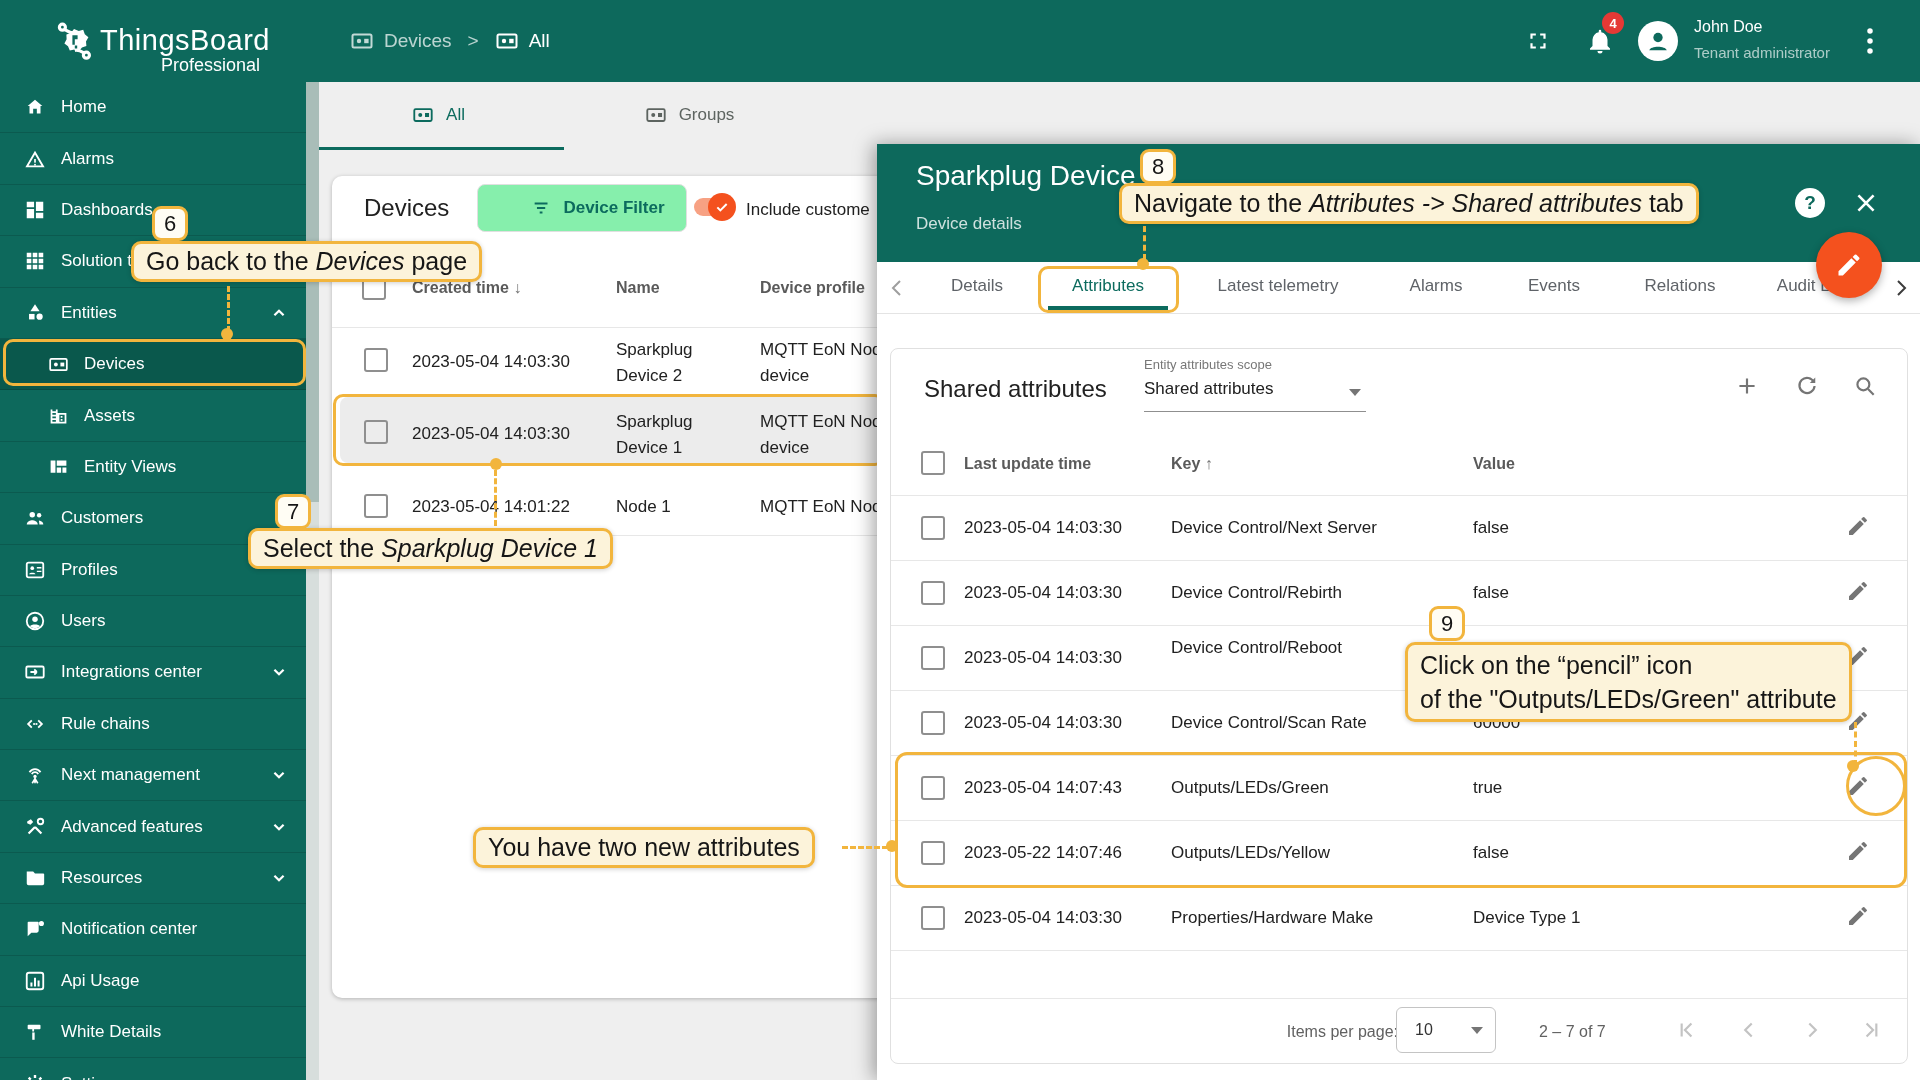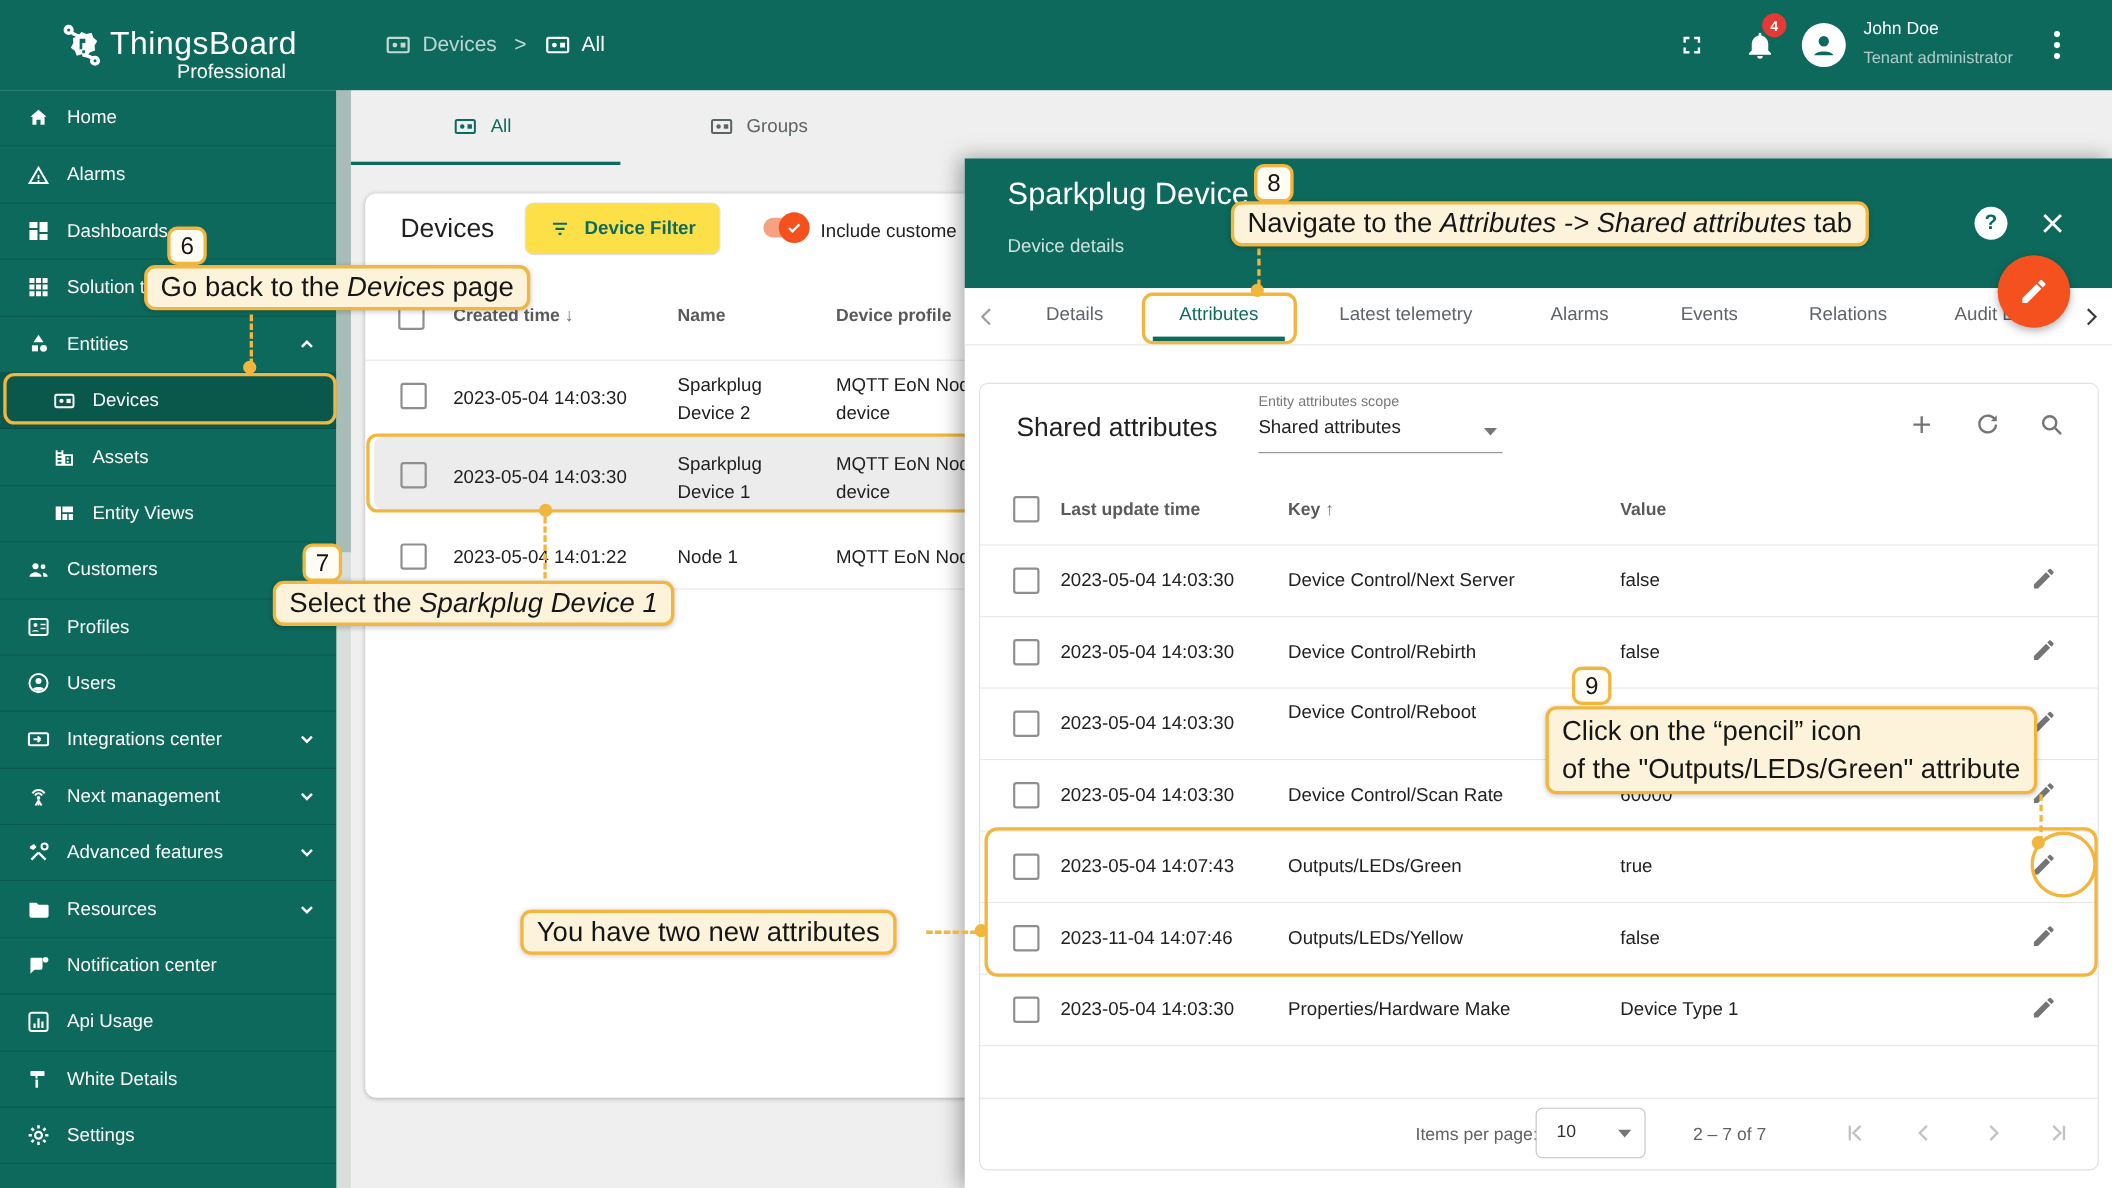--- a/index.html
+++ b/index.html
@@ -35,21 +35,21 @@
   .ctab-line{position:absolute;left:313px;top:147px;width:251px;height:3px;background:#0c6b5e;z-index:5;}
   
   .dcard{position:absolute;left:332px;top:176px;width:1075px;height:822px;background:#fff;border-radius:10px;
     box-shadow:0 1px 4px rgba(0,0,0,.25);z-index:4;}
   .card-title{font-size:24px;font-weight:500;color:#212121;}
   .th{font-size:16px;font-weight:700;color:#5a5a5a;}
   .cell{font-size:17px;color:#212121;white-space:nowrap;}
   .ck{position:absolute;width:20px;height:20px;border:2px solid #8f8f8f;border-radius:3px;background:#fff;cursor:pointer;}
   .hdiv{position:absolute;left:0;right:0;height:1px;background:#e7e7e7;}
   .filter-btn{position:absolute;left:145px;top:8px;width:176px;height:46px;border:1px solid #e0e0e0;border-radius:8px;
-    display:flex;align-items:center;justify-content:center;gap:10px;color:#0c6b5e;font-size:17px;font-weight:600;cursor:pointer;background:#fde047;}
+    display:flex;align-items:center;justify-content:center;gap:10px;color:#0c6b5e;font-size:17px;font-weight:600;cursor:pointer;background:#86efac;padding-left:32px;}
   
   .panel{position:absolute;left:877px;top:144px;width:1043px;height:936px;background:#fff;z-index:10;
     box-shadow:-4px 0 18px rgba(0,0,0,.35);}
   .panel-head{position:absolute;left:0;top:0;width:1043px;height:118px;background:#0d695c;}
   .p-title{position:absolute;left:39px;top:16px;font-size:28px;color:#fff;white-space:nowrap;}
   .p-sub{position:absolute;left:39px;top:70px;font-size:17px;color:rgba(255,255,255,.8);}
   .ptabs{position:absolute;left:0;top:118px;width:1043px;height:52px;background:#fff;border-bottom:1px solid #e4e4e4;box-sizing:border-box;}
   .ptab{position:absolute;top:14px;font-size:17px;font-weight:500;color:#5f6368;text-align:center;cursor:pointer;white-space:nowrap;}
   .ptab.on{color:#0c6b5e;}
   .fab{position:absolute;left:939px;top:88px;width:66px;height:66px;border-radius:50%;background:#f4511e;z-index:12;
@@ -257,20 +257,30 @@
       <span>Integrations center</span>
       <span class="caret">
           <svg width="22" height="22" viewBox="0 0 24 24">
             <path d="M7 9.5l5 5 5-5" stroke="#fff" stroke-width="2.4" fill="none"></path>
           </svg>
         </span>
     </div>
     <div class="sitem">
       <span>
           <svg width="22" height="22" viewBox="0 0 24 24">
+            <path d="M8.5 8l-4 4 4 4M15.5 8l4 4-4 4" stroke="#fff" stroke-width="2" fill="none"></path>
+            <circle cx="11" cy="12" r="1.2" fill="#fff"></circle>
+            <circle cx="13.6" cy="12" r="1.2" fill="#fff"></circle>
+          </svg>
+        </span>
+      <span>Rule chains</span>
+    </div>
+    <div class="sitem">
+      <span>
+          <svg width="22" height="22" viewBox="0 0 24 24">
             <path d="M6 9a7 7 0 0 1 12 0" stroke="#fff" stroke-width="2" fill="none"></path>
             <path d="M8.5 11a4 4 0 0 1 7 0" stroke="#fff" stroke-width="2" fill="none"></path>
             <circle cx="12" cy="13.5" r="1.8" fill="#fff"></circle>
             <path d="M12 15v6M12 16l-3 5M12 16l3 5" stroke="#fff" stroke-width="1.8" fill="none"></path>
           </svg>
         </span>
       <span>Next management</span>
       <span class="caret">
           <svg width="22" height="22" viewBox="0 0 24 24">
             <path d="M7 9.5l5 5 5-5" stroke="#fff" stroke-width="2.4" fill="none"></path>
@@ -552,21 +562,21 @@
         <div class="abs cell" style="left:582px;top:429px">true</div>
         <span class="abs" style="left:955px;top:425px;cursor:pointer">
             <svg width="24" height="24" viewBox="0 0 24 24">
               <path fill="#757575" d="M3 17.25V21h3.75L17.8 9.94l-3.75-3.75L3 17.25zM20.7 7.04a1 1 0 0 0 0-1.41l-2.34-2.34a1 1 0 0 0-1.41 0l-1.83 1.83 3.75 3.75 1.83-1.83z"></path>
             </svg>
           </span>
         <div class="hdiv" style="top:471px"></div>
       </div>
       <div>
         <div class="ck" style="left:30px;top:492px"></div>
-        <div class="abs cell" style="left:73px;top:494px">2023-11-04 14:07:46</div>
+        <div class="abs cell" style="left:73px;top:494px">2023-05-22 14:07:46</div>
         <div class="abs cell" style="left:280px;top:494px">Outputs/LEDs/Yellow</div>
         <div class="abs cell" style="left:582px;top:494px">false</div>
         <span class="abs" style="left:955px;top:490px;cursor:pointer">
             <svg width="24" height="24" viewBox="0 0 24 24">
               <path fill="#757575" d="M3 17.25V21h3.75L17.8 9.94l-3.75-3.75L3 17.25zM20.7 7.04a1 1 0 0 0 0-1.41l-2.34-2.34a1 1 0 0 0-1.41 0l-1.83 1.83 3.75 3.75 1.83-1.83z"></path>
             </svg>
           </span>
         <div class="hdiv" style="top:536px"></div>
       </div>
       <div>

